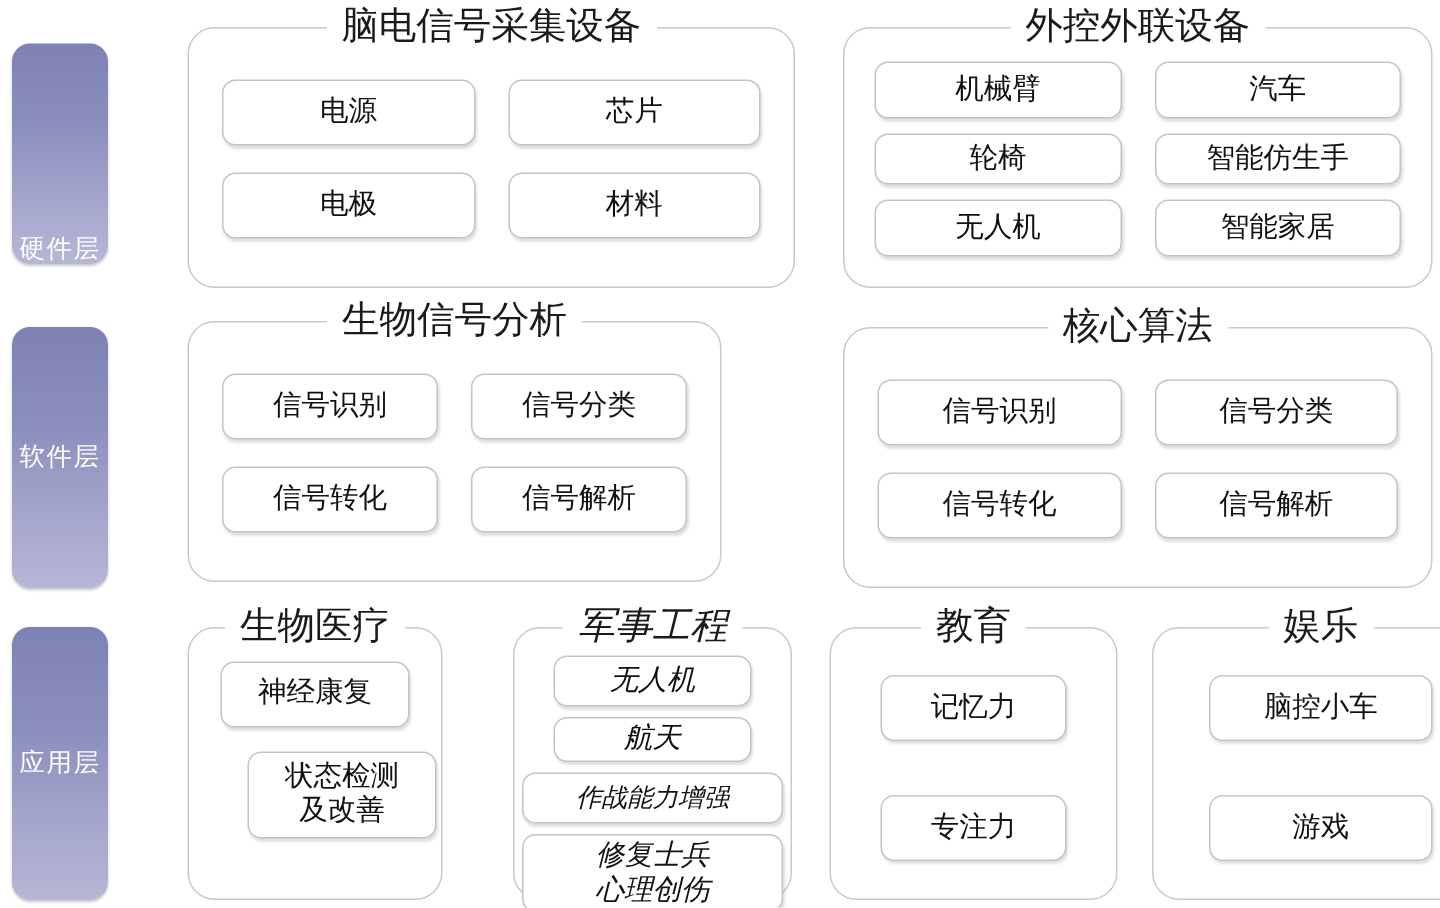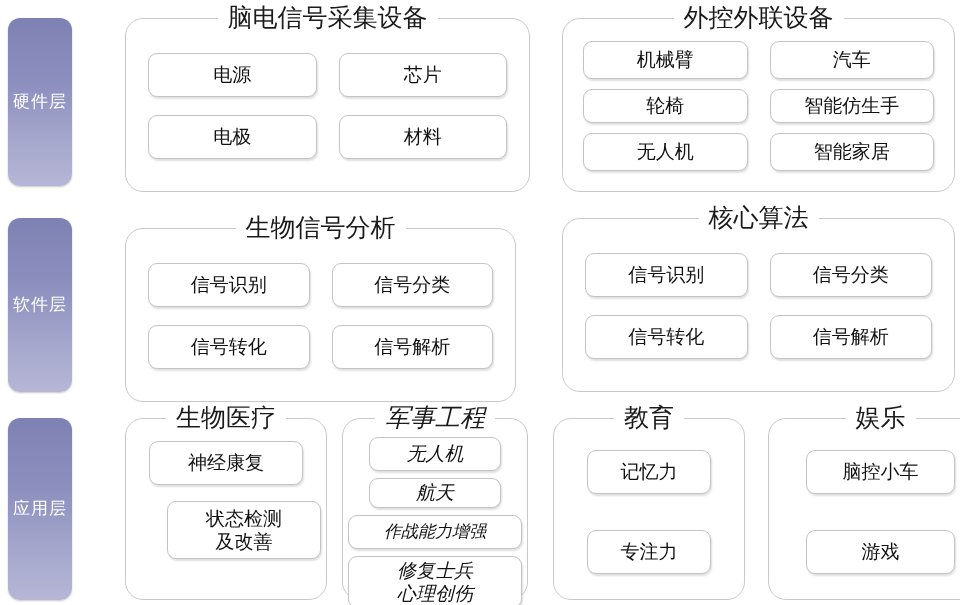--- a/index.html
+++ b/index.html
@@ -95,31 +95,31 @@
     padding:6px 10px;
     white-space:pre-line;
   }
   .chip.h44{height:44px;}
   .chip.h38{height:38px;}
   .chip.h34{height:34px;}
   .chip.h30{height:30px;}
   .chip.h58{height:58px;margin-left:36px;}
   .chip.h52{height:52px;}
   .chip.full{width:100%;}
-  .chip.w92{width:92%;}
+  .chip.w92{width:92%;font-family:Liberation Mono, monospace;}
   .chip.w78{width:78%;}
   .chip.w104{width:104%;}
   .chip.sm{font-size:17px;}
 </style>
 </head>
 <body>
 
 <div class="canvas">
 
-  <div class="layer-pill" style="top:18px;height:168px;">
+  <div class="layer-pill" style="top:29px;height:147px;align-items:flex-end;">
     <span>硬件层</span>
   </div>
 
   <div class="layer-pill" style="top:218px;height:174px;">
     <span>软件层</span>
   </div>
 
   <div class="layer-pill" style="top:418px;height:182px;">
     <span>应用层</span>
   </div>
@@ -147,21 +147,21 @@
         <div class="chip full h38">无人机</div>
       </div>
       <div class="col">
         <div class="chip full h38">汽车</div>
         <div class="chip full h34">智能仿生手</div>
         <div class="chip full h38">智能家居</div>
       </div>
     </div>
   </div>
 
-  <div class="group" style="left:125px;top:228px;width:391px;height:174px;">
+  <div class="group" style="left:125px;top:214px;width:356px;height:174px;">
     <div class="group-title">生物信号分析</div>
     <div class="group-body cols2">
       <div class="col">
         <div class="chip full h44">信号识别</div>
         <div class="chip full h44">信号转化</div>
       </div>
       <div class="col">
         <div class="chip full h44">信号分类</div>
         <div class="chip full h44">信号解析</div>
       </div>
@@ -175,21 +175,21 @@
         <div class="chip full h44">信号识别</div>
         <div class="chip full h44">信号转化</div>
       </div>
       <div class="col">
         <div class="chip full h44">信号分类</div>
         <div class="chip full h44">信号解析</div>
       </div>
     </div>
   </div>
 
-  <div class="group" style="left:125px;top:418px;width:202px;height:182px;">
+  <div class="group" style="left:125px;top:418px;width:170px;height:182px;">
     <div class="group-title">生物医疗</div>
     <div class="group-body col1">
       <div class="chip w92 h44">神经康复</div>
       <div class="chip w92 h58">状态检测
 及改善</div>
     </div>
   </div>
 
   <div class="group" style="left:342px;top:418px;width:186px;height:182px;font-style:italic;">
     <div class="group-title">军事工程</div>

